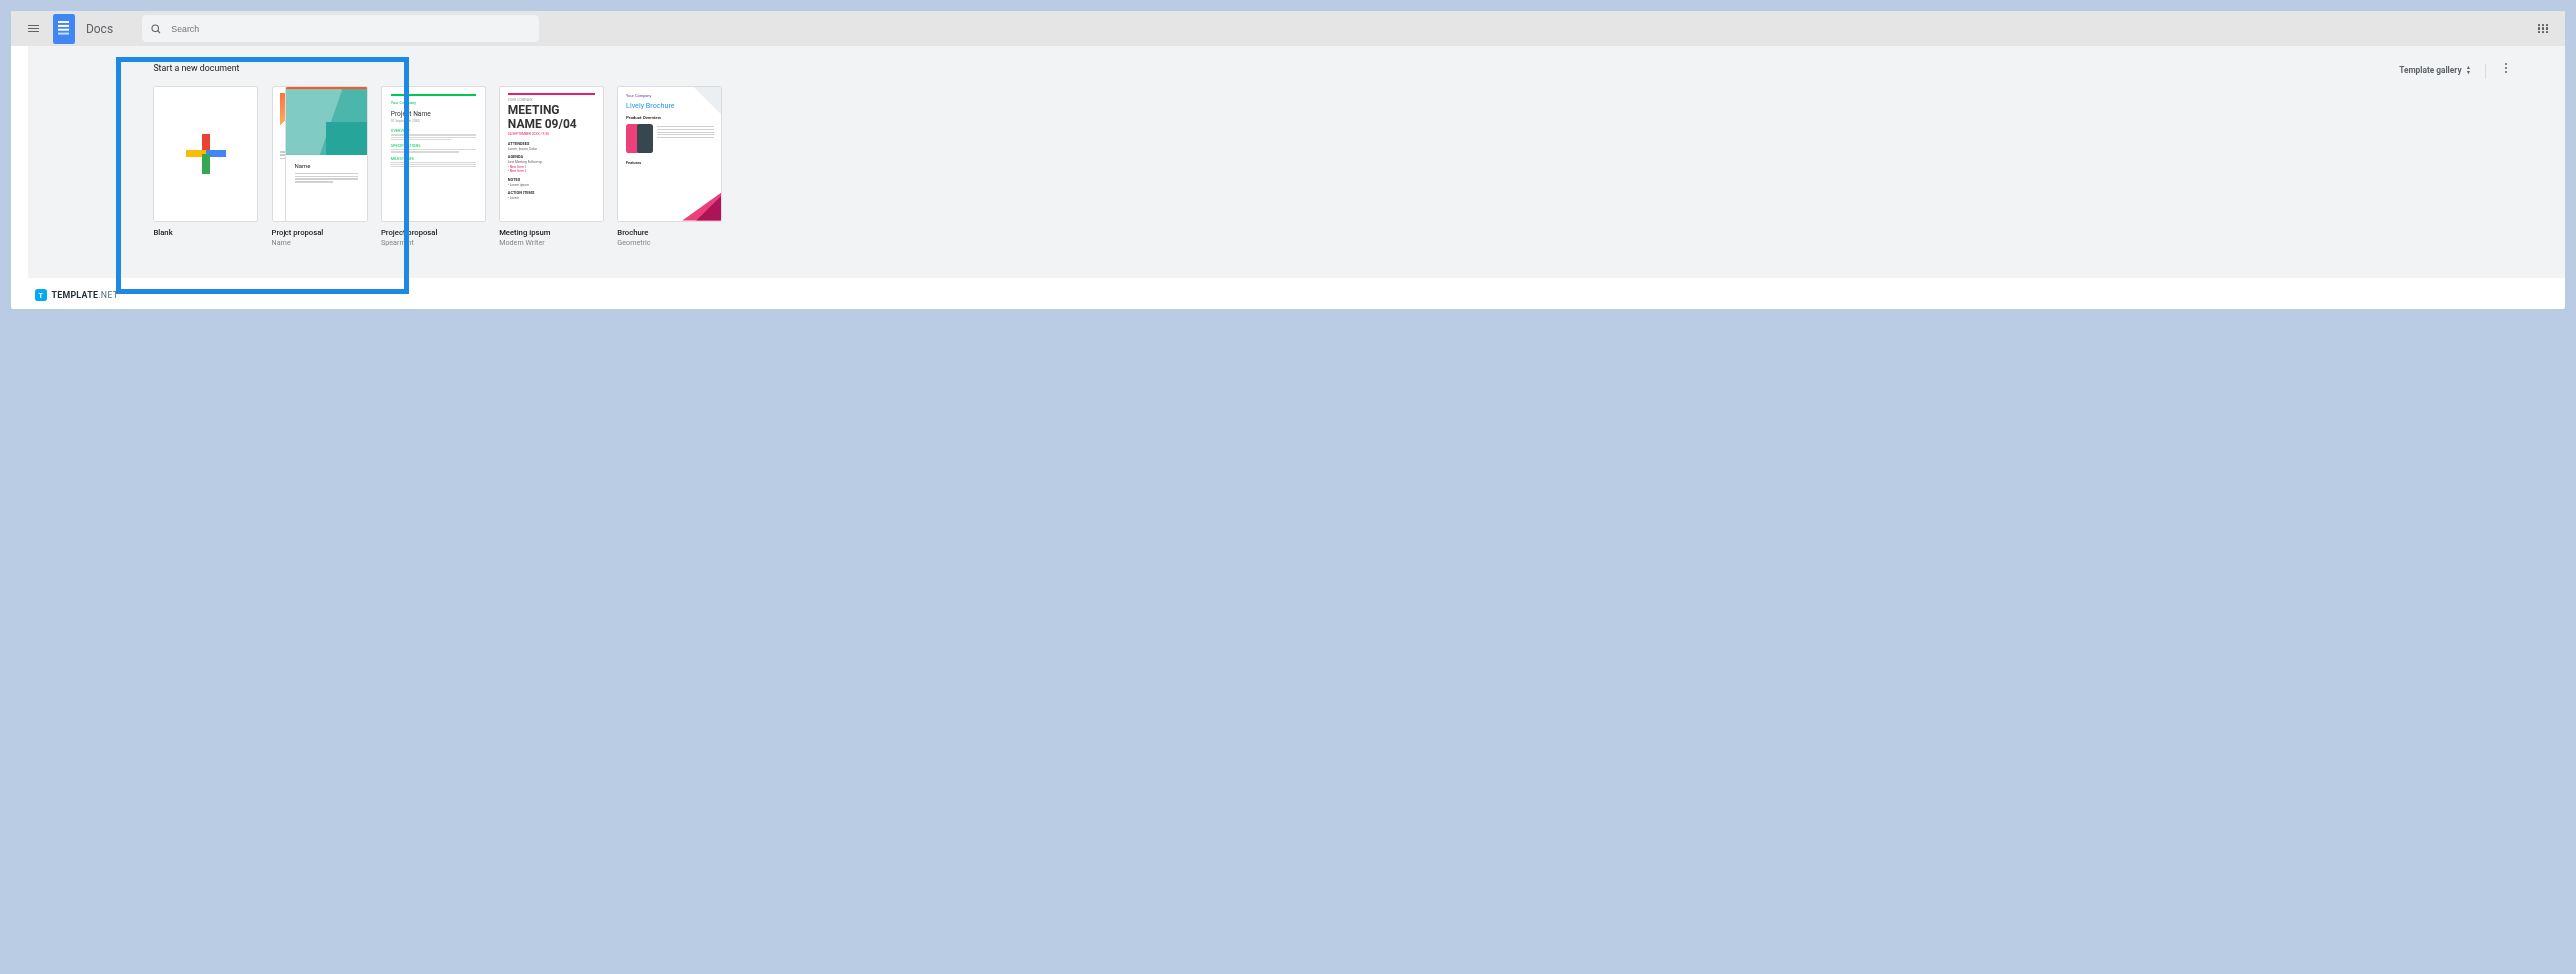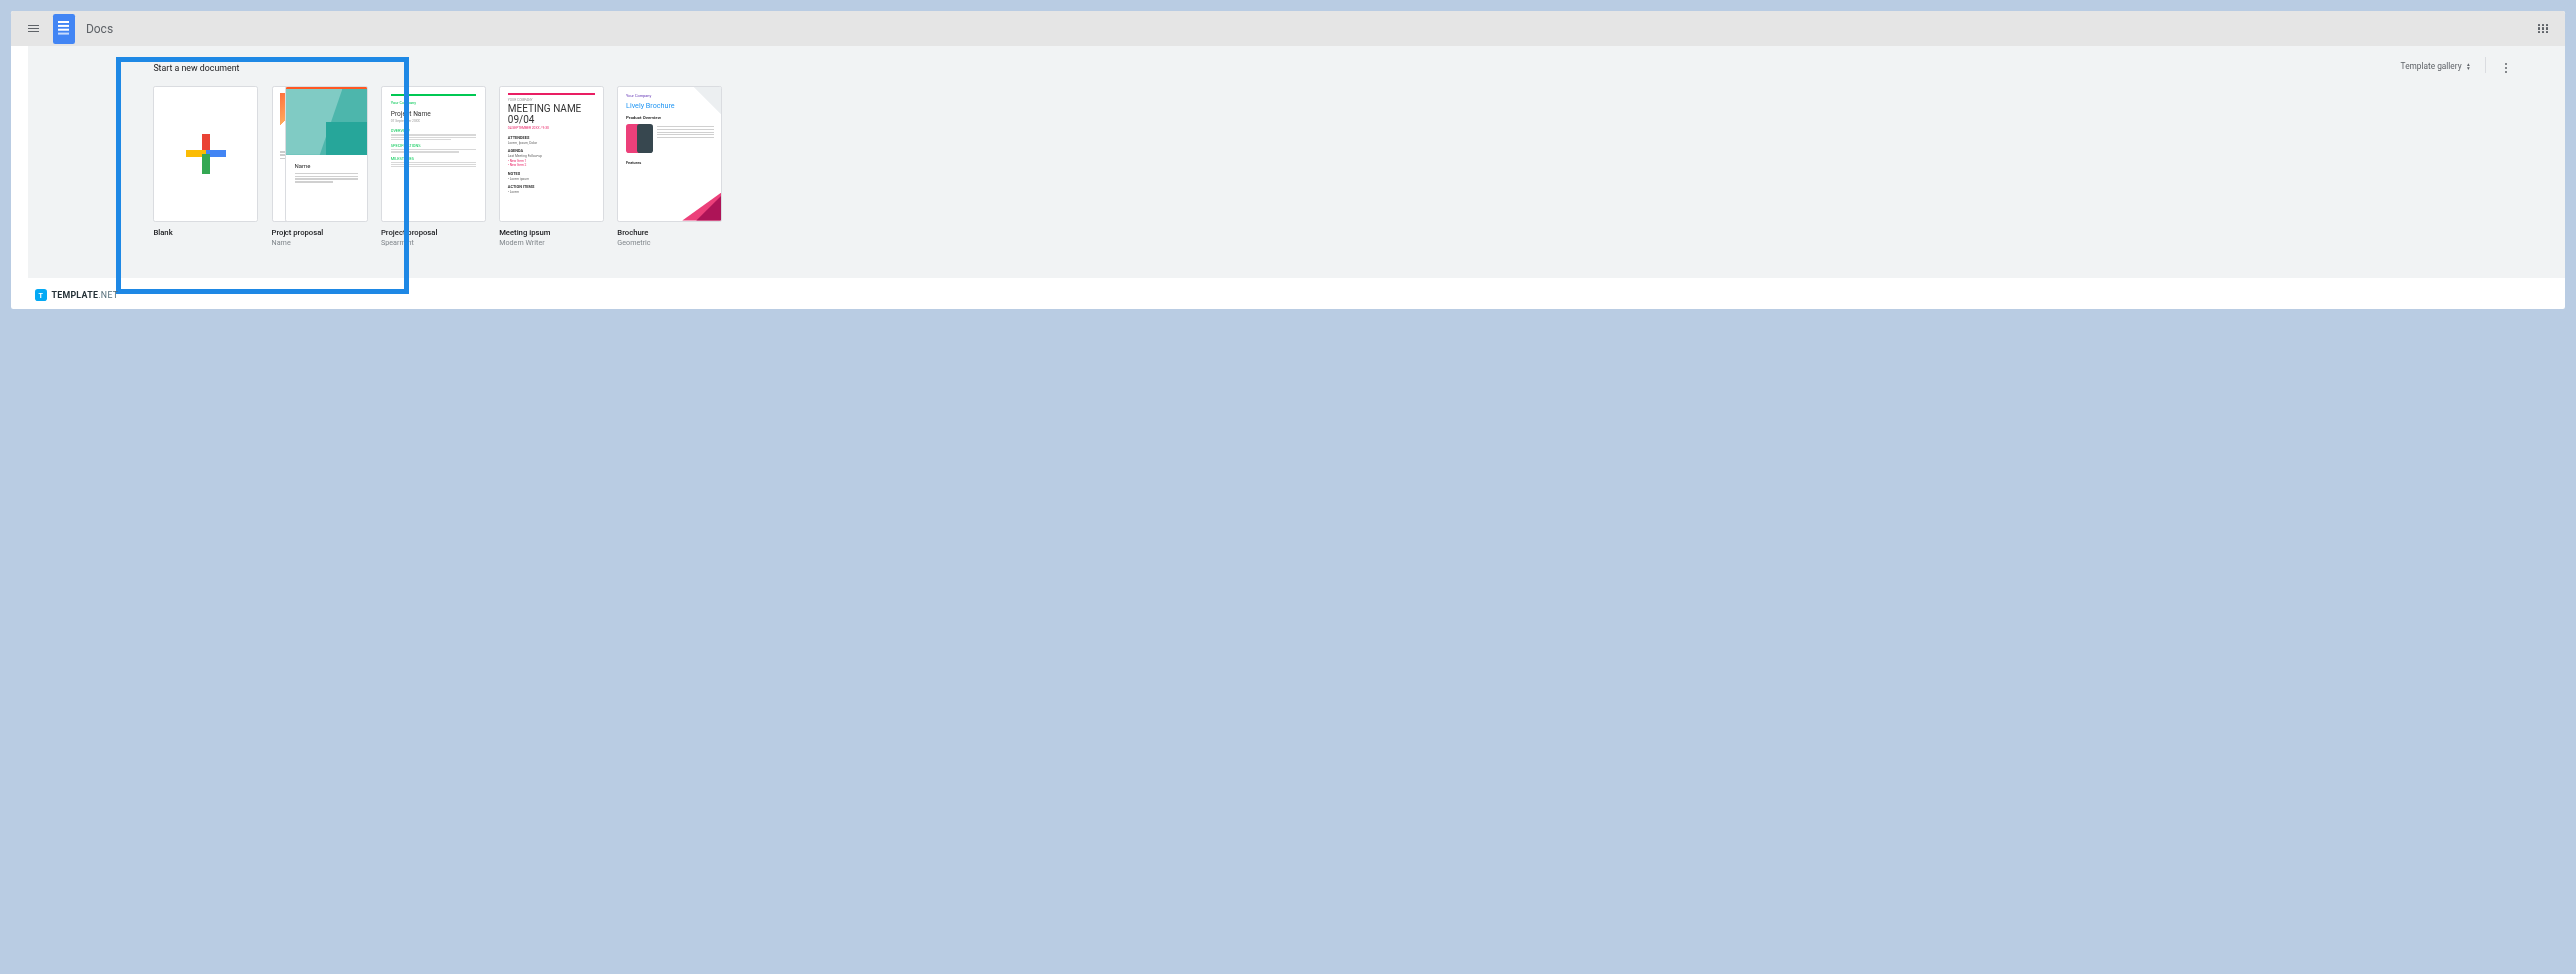--- a/index.html
+++ b/index.html
@@ -109,22 +109,23 @@
     padding: 0 4.4px 4.4px 4.4px;
     margin-left: 77px;
   }
   .section-title {
     font-size: 8.8px;
     color: #202124;
     font-weight: 400;
   }
   .gallery-controls {
     display: flex;
-    align-items: flex-start;
+    align-items: flex-end;
     gap: 4.4px;
+    font-weight: bold;
   }
   .gallery-btn {
     display: flex;
     align-items: center;
     gap: 5.5px;
     padding: 4.4px 6.6px;
     font-size: 8.3px;
     color: #5f6368;
     cursor: pointer;
     border-radius: 2.2px;
@@ -216,21 +217,21 @@
   .prop2-company{color:#00c853;font-size:3.9px;margin-bottom:4.4px;}
   .prop2-title{font-size:6.6px;color:#333;margin-bottom:1.1px;}
   .prop2-date{color:#999;font-size:3.3px;margin-bottom:5.5px;}
   .prop2-h{color:#00c853;font-size:3.9px;margin:3.3px 0 1.1px;text-transform:uppercase;}
   .prop2-line{height:1.1px;background:#d8d8d8;margin:1.1px 0;}
 
   
   .meet-thumb{padding:6.6px 7.7px;font-size:3.9px;color:#555;}
   .meet-bar{height:1.7px;background:#e91e63;margin-bottom:3.3px;}
   .meet-small{font-size:3.3px;color:#999;text-transform:uppercase;}
-  .meet-title{font-size:10px;color:#333;font-weight:normal;margin:1.1px 0;}
+  .meet-title{font-size:12px;color:#333;font-weight:bold;margin:1.1px 0;}
   .meet-date{color:#e91e63;font-size:3.3px;margin-bottom:4.4px;}
   .meet-h{font-size:3.9px;color:#333;font-weight:bold;margin:3.3px 0 1.1px;}
   .meet-bullet{font-size:3.3px;color:#666;margin:0.6px 0;}
   .meet-bullet.red{color:#e91e63;}
 
   
   .broch-thumb{padding:6.6px 7.7px;font-size:3.9px;color:#555;position:relative;overflow:hidden;}
   .broch-company{color:#673ab7;font-size:3.9px;margin-bottom:3.3px;}
   .broch-title{color:#2196f3;font-size:7.2px;margin-bottom:4.4px;}
   .broch-sub{color:#333;font-weight:bold;font-size:4.4px;margin-bottom:4.4px;}
@@ -282,20 +283,27 @@
   <div class="header">
     <div class="menu-btn">
       <div class="menu-lines">
         <span></span>
           <span></span>
           <span></span>
       </div>
     </div>
     <div class="docs-logo"></div>
     <div class="app-title">Docs</div>
+    <div class="search-bar">
+      <svg class="search-icon" width="12" height="12" viewBox="0 0 24 24" fill="none" stroke="#5f6368" stroke-width="2.2">
+        <circle cx="10.5" cy="10.5" r="6.5"></circle>
+          <line x1="20" y1="20" x2="15.2" y2="15.2"></line>
+      </svg>
+      <input class="search-input" placeholder="Search" style="">
+    </div>
     <div class="header-spacer"></div>
     <div class="apps-btn">
       <div class="apps-grid">
         <span></span>
           <span></span>
           <span></span>
           <span></span>
           <span></span>
           <span></span>
           <span></span>

